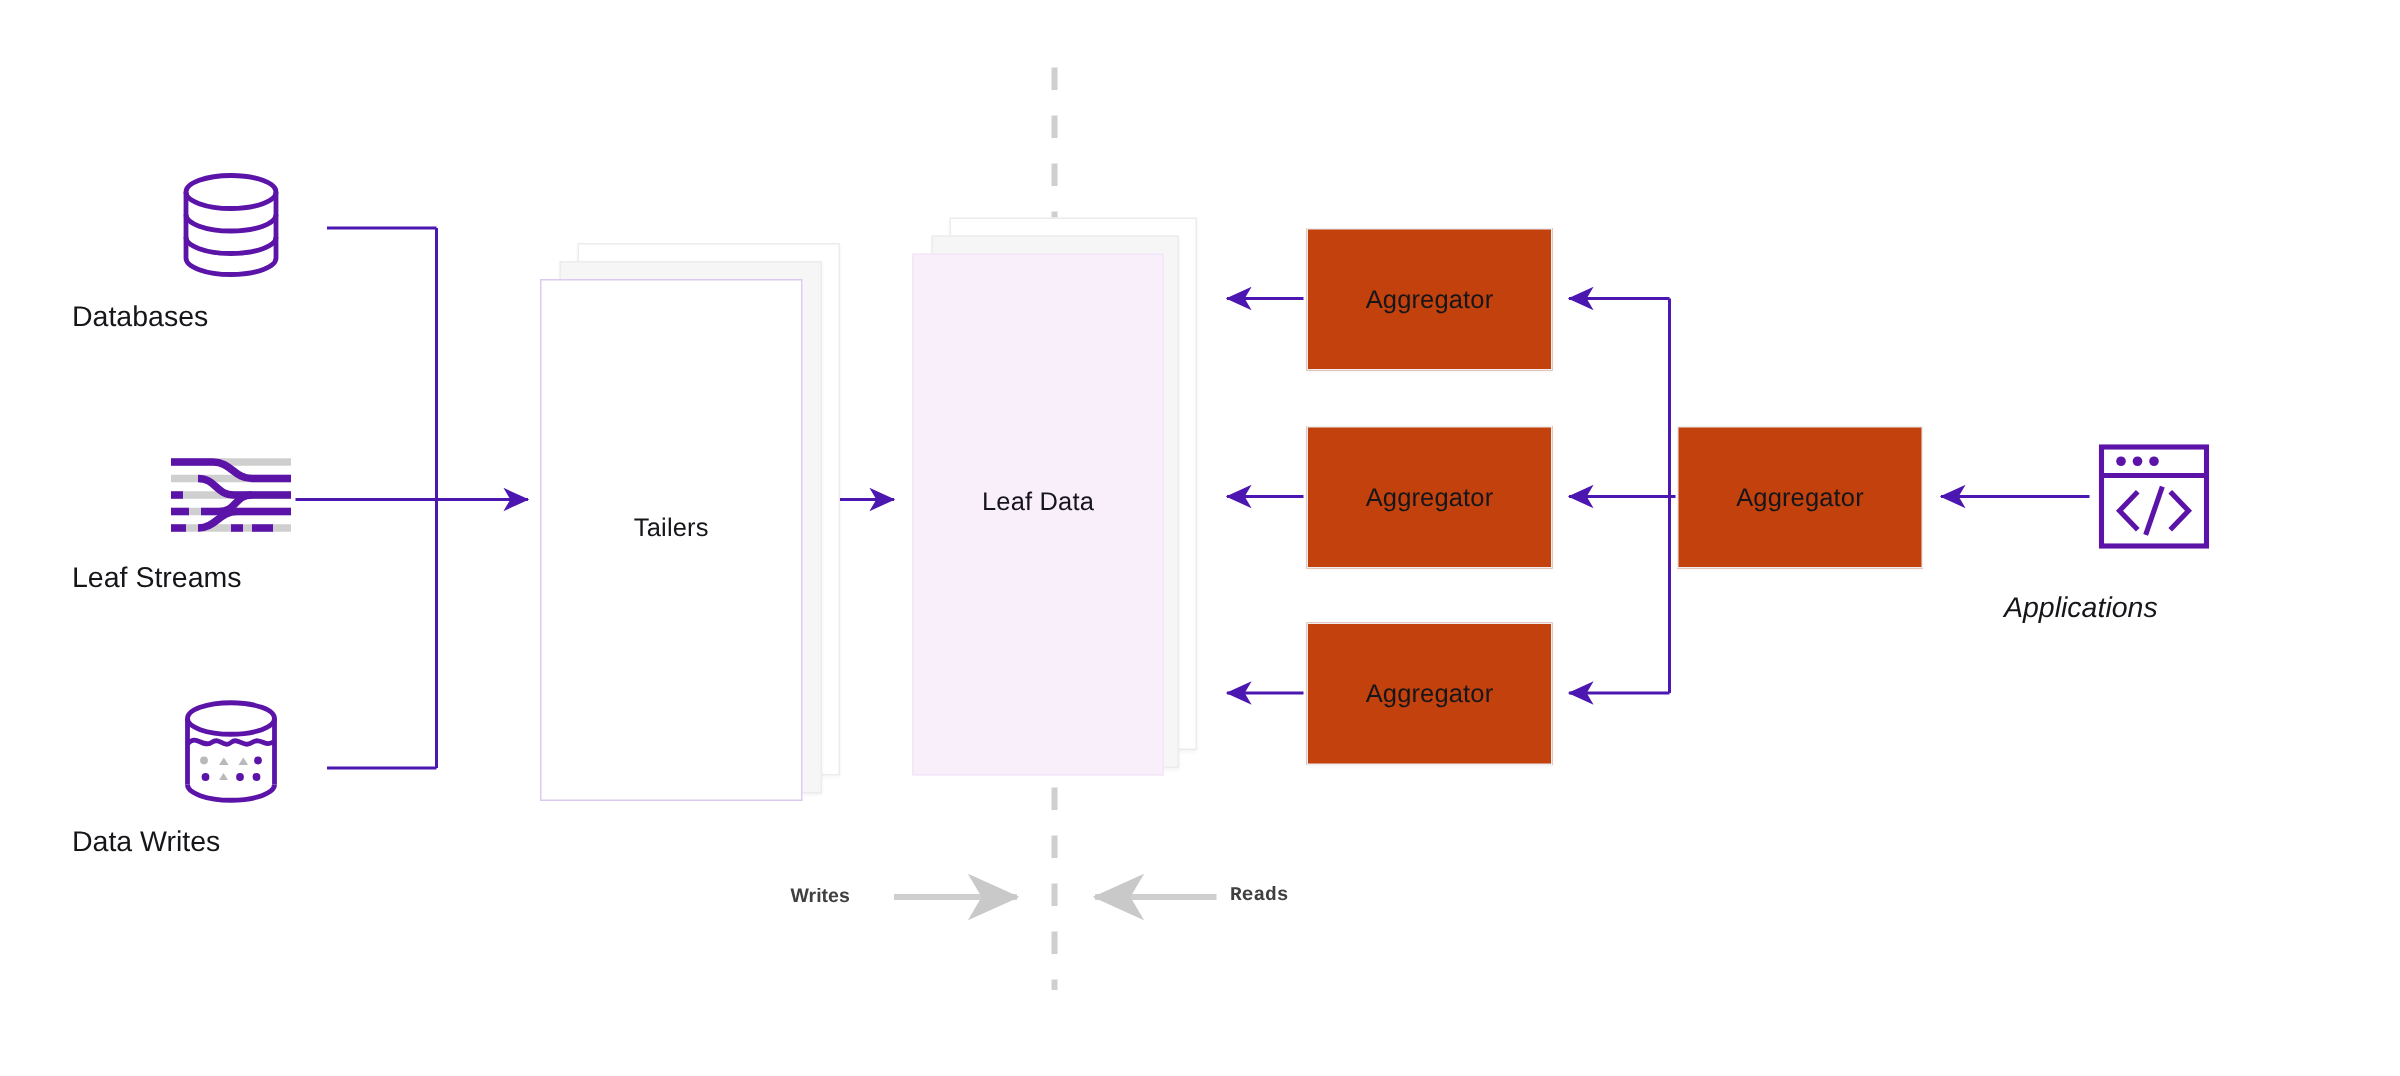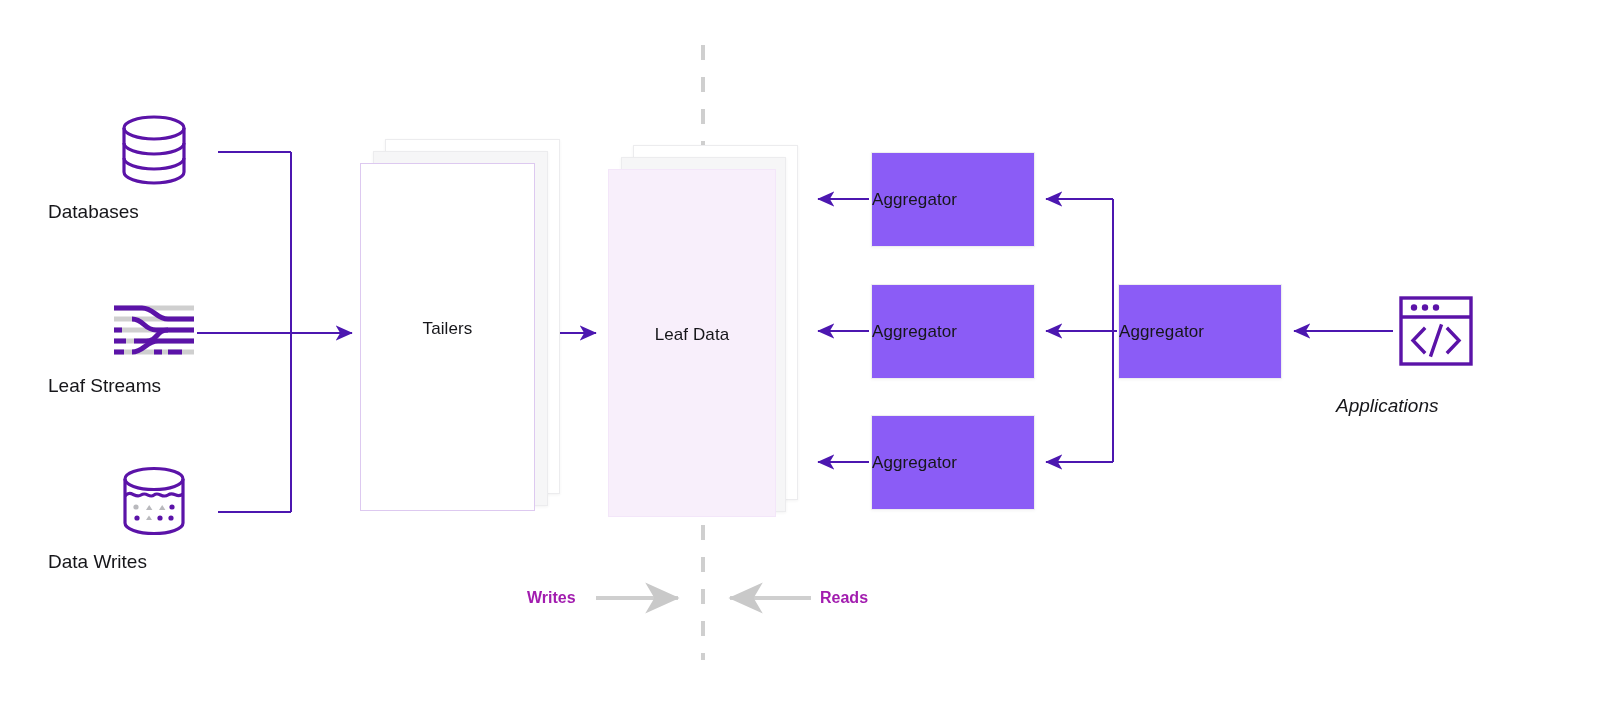--- a/index.html
+++ b/index.html
@@ -36,23 +36,23 @@
   .src-label {
     position: absolute;
     font-size: 19px;
     color: #16161a;
     white-space: nowrap;
     text-align: left;
     line-height: 1;
   }
   .legend-label {
     position: absolute;
-    font-size: 16px;
+    font-size: 13px;
     font-weight: 700;
-    color: #a21caf;
+    color: #404040;
     white-space: nowrap;
     line-height: 1;
   }
   .card-stack { position: absolute; }
   .card {
     position: absolute;
     background: #ffffff;
   }
   .card-back2 {
     border: 1px solid #ececee;
@@ -66,25 +66,26 @@
   .tailers-front {
     background: #ffffff;
     border: 1px solid #ddc9f0;
   }
   .leaf-front {
     background: #f8effb;
     border: 1px solid #f3e6f9;
   }
   .agg-box {
     position: absolute;
-    background: #8b5cf6;
+    background: #c2410c;
     border: 1px solid #eeeef0;
     box-shadow: 0 1px 3px rgba(0,0,0,.045);
     display: flex;
     align-items: center;
+    justify-content: center;
   }
   .icon-wrap { position: absolute; }
 </style>
 </head>
 <body>
 
 <div id="diagram">
 
   <svg class="svg-layer" viewBox="0 0 1600 717">
     <defs>
@@ -183,21 +184,21 @@
       <g fill="#5b13a8">
         <circle cx="54" cy="43" r="2.6"></circle>
         <circle cx="19" cy="54" r="2.6"></circle>
         <circle cx="42" cy="54" r="2.6"></circle>
         <circle cx="53" cy="54" r="2.6"></circle>
       </g>
     </svg>
   </div>
   <div class="src-label" style="left:48px; top:552px; width:210px;">Data Writes</div>
 
-  <div class="card-stack" style="left:360px; top:139px; width:200px; height:380px;">
+  <div class="card-stack" style="left:360px; top:162px; width:200px; height:380px;">
     <div class="card card-back2" style="left:25px; top:0px; width:175px; height:355px;"></div>
     <div class="card card-back1" style="left:13px; top:12px; width:175px; height:355px;"></div>
     <div class="card tailers-front" style="left:0px; top:24px; width:175px; height:348px;"></div>
     <div class="node-label" style="left:0px; top:181px; width:175px;">Tailers</div>
   </div>
 
   <div class="card-stack" style="left:608px; top:145px; width:200px; height:380px;">
     <div class="card card-back2" style="left:25px; top:0px; width:165px; height:355px;"></div>
     <div class="card card-back1" style="left:13px; top:12px; width:165px; height:355px;"></div>
     <div class="card leaf-front" style="left:0px; top:24px; width:168px; height:348px;"></div>
@@ -232,15 +233,15 @@
       <g stroke="#5b13a8" stroke-width="3.4" fill="none" stroke-linecap="square" stroke-linejoin="miter">
         <path d="M26,34 L15,45.5 L26,57"></path>
         <path d="M50,34 L61,45.5 L50,57"></path>
         <path d="M43,31 L33,60"></path>
       </g>
     </svg>
   </div>
   <div class="src-label" style="left:1336px; top:396px; width:200px;font-style:italic;">Applications</div>
 
   <div class="legend-label" style="left:527px; top:590px;">Writes</div>
-  <div class="legend-label" style="left:820px; top:590px;">Reads</div>
+  <div class="legend-label" style="left:820px; top:590px;font-family:Liberation Mono, monospace;">Reads</div>
 
 </div>
 
 </body></html>

